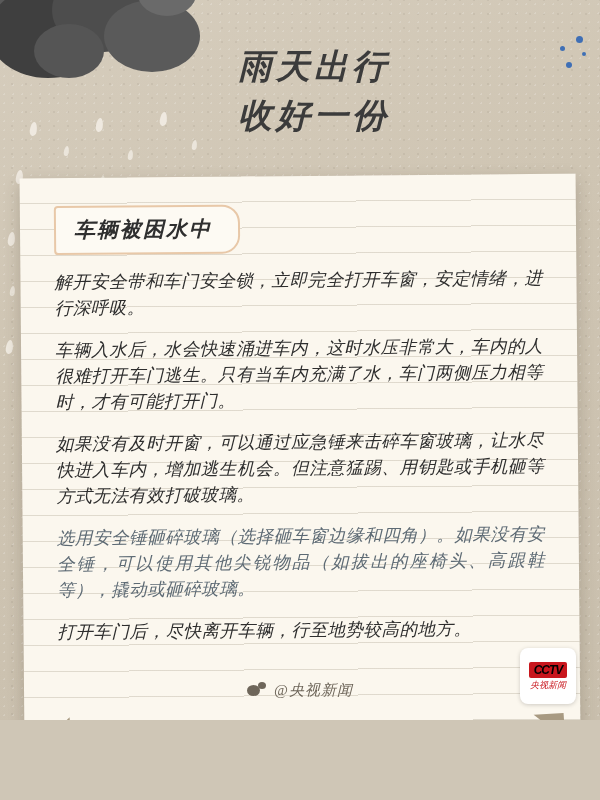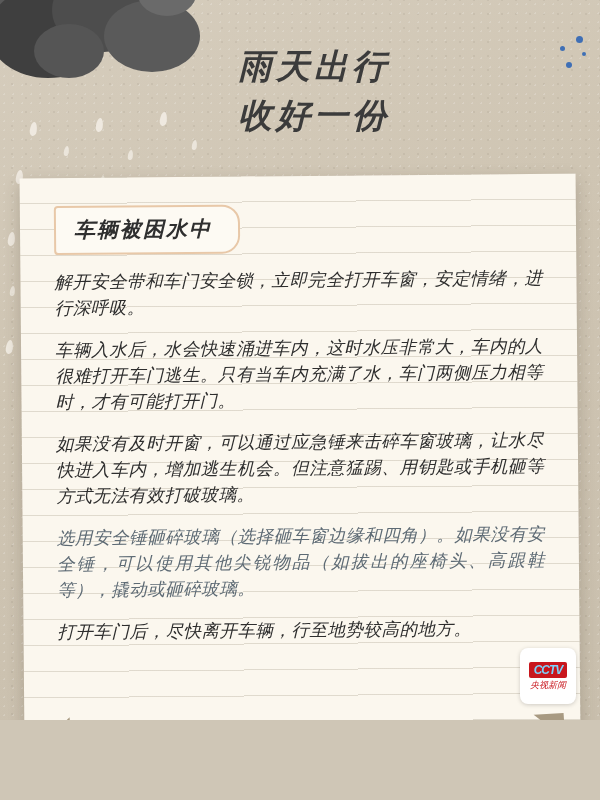--- a/index.html
+++ b/index.html
@@ -233,21 +233,21 @@
     border-radius: 8px;
     background: #ffffff;
     display: flex;
     flex-direction: column;
     align-items: center;
     justify-content: center;
     box-shadow: 0 1px 4px rgba(0,0,0,0.18);
   }
   .cctv-logo {
     background: #c8161d;
-    color: #7dd3fc;
+    color: #000000;
     font-family: "Liberation Sans", sans-serif;
     font-weight: bold;
     font-size: 12px;
     letter-spacing: -1px;
     padding: 2px 5px;
     border-radius: 2px;
     line-height: 1;
   }
   .cctv-sub {
     margin-top: 3px;
@@ -311,19 +311,26 @@
       <p class="para">如果没有及时开窗，可以通过应急锤来击碎车窗玻璃，让水尽快进入车内，增加逃生机会。但注意猛踢、用钥匙或手机砸等方式无法有效打破玻璃。</p>
       <p class="para accent">选用安全锤砸碎玻璃（选择砸车窗边缘和四角）。如果没有安全锤，可以使用其他尖锐物品（如拔出的座椅头、高跟鞋等），撬动或砸碎玻璃。</p>
       <p class="para last">打开车门后，尽快离开车辆，行至地势较高的地方。</p>
 
     </div>
     <div class="corner corner-l"></div>
     <div class="corner corner-r"></div>
   </div>
 
   <div class="footer">
+    <div class="weibo-row">
+      <span class="weibo-icon">
+        <span class="eye" style="width:13px;height:11px;left:0px;top:5px;"></span>
+        <span class="eye" style="width:8px;height:7px;left:11px;top:2px;"></span>
+      </span>
+      <span class="weibo-text">@央视新闻</span>
+    </div>
     <div class="cctv-badge">
       <span class="cctv-logo">CCTV</span>
       <span class="cctv-sub">央视新闻</span>
     </div>
   </div>
 
 </div>
 
 </body></html>

